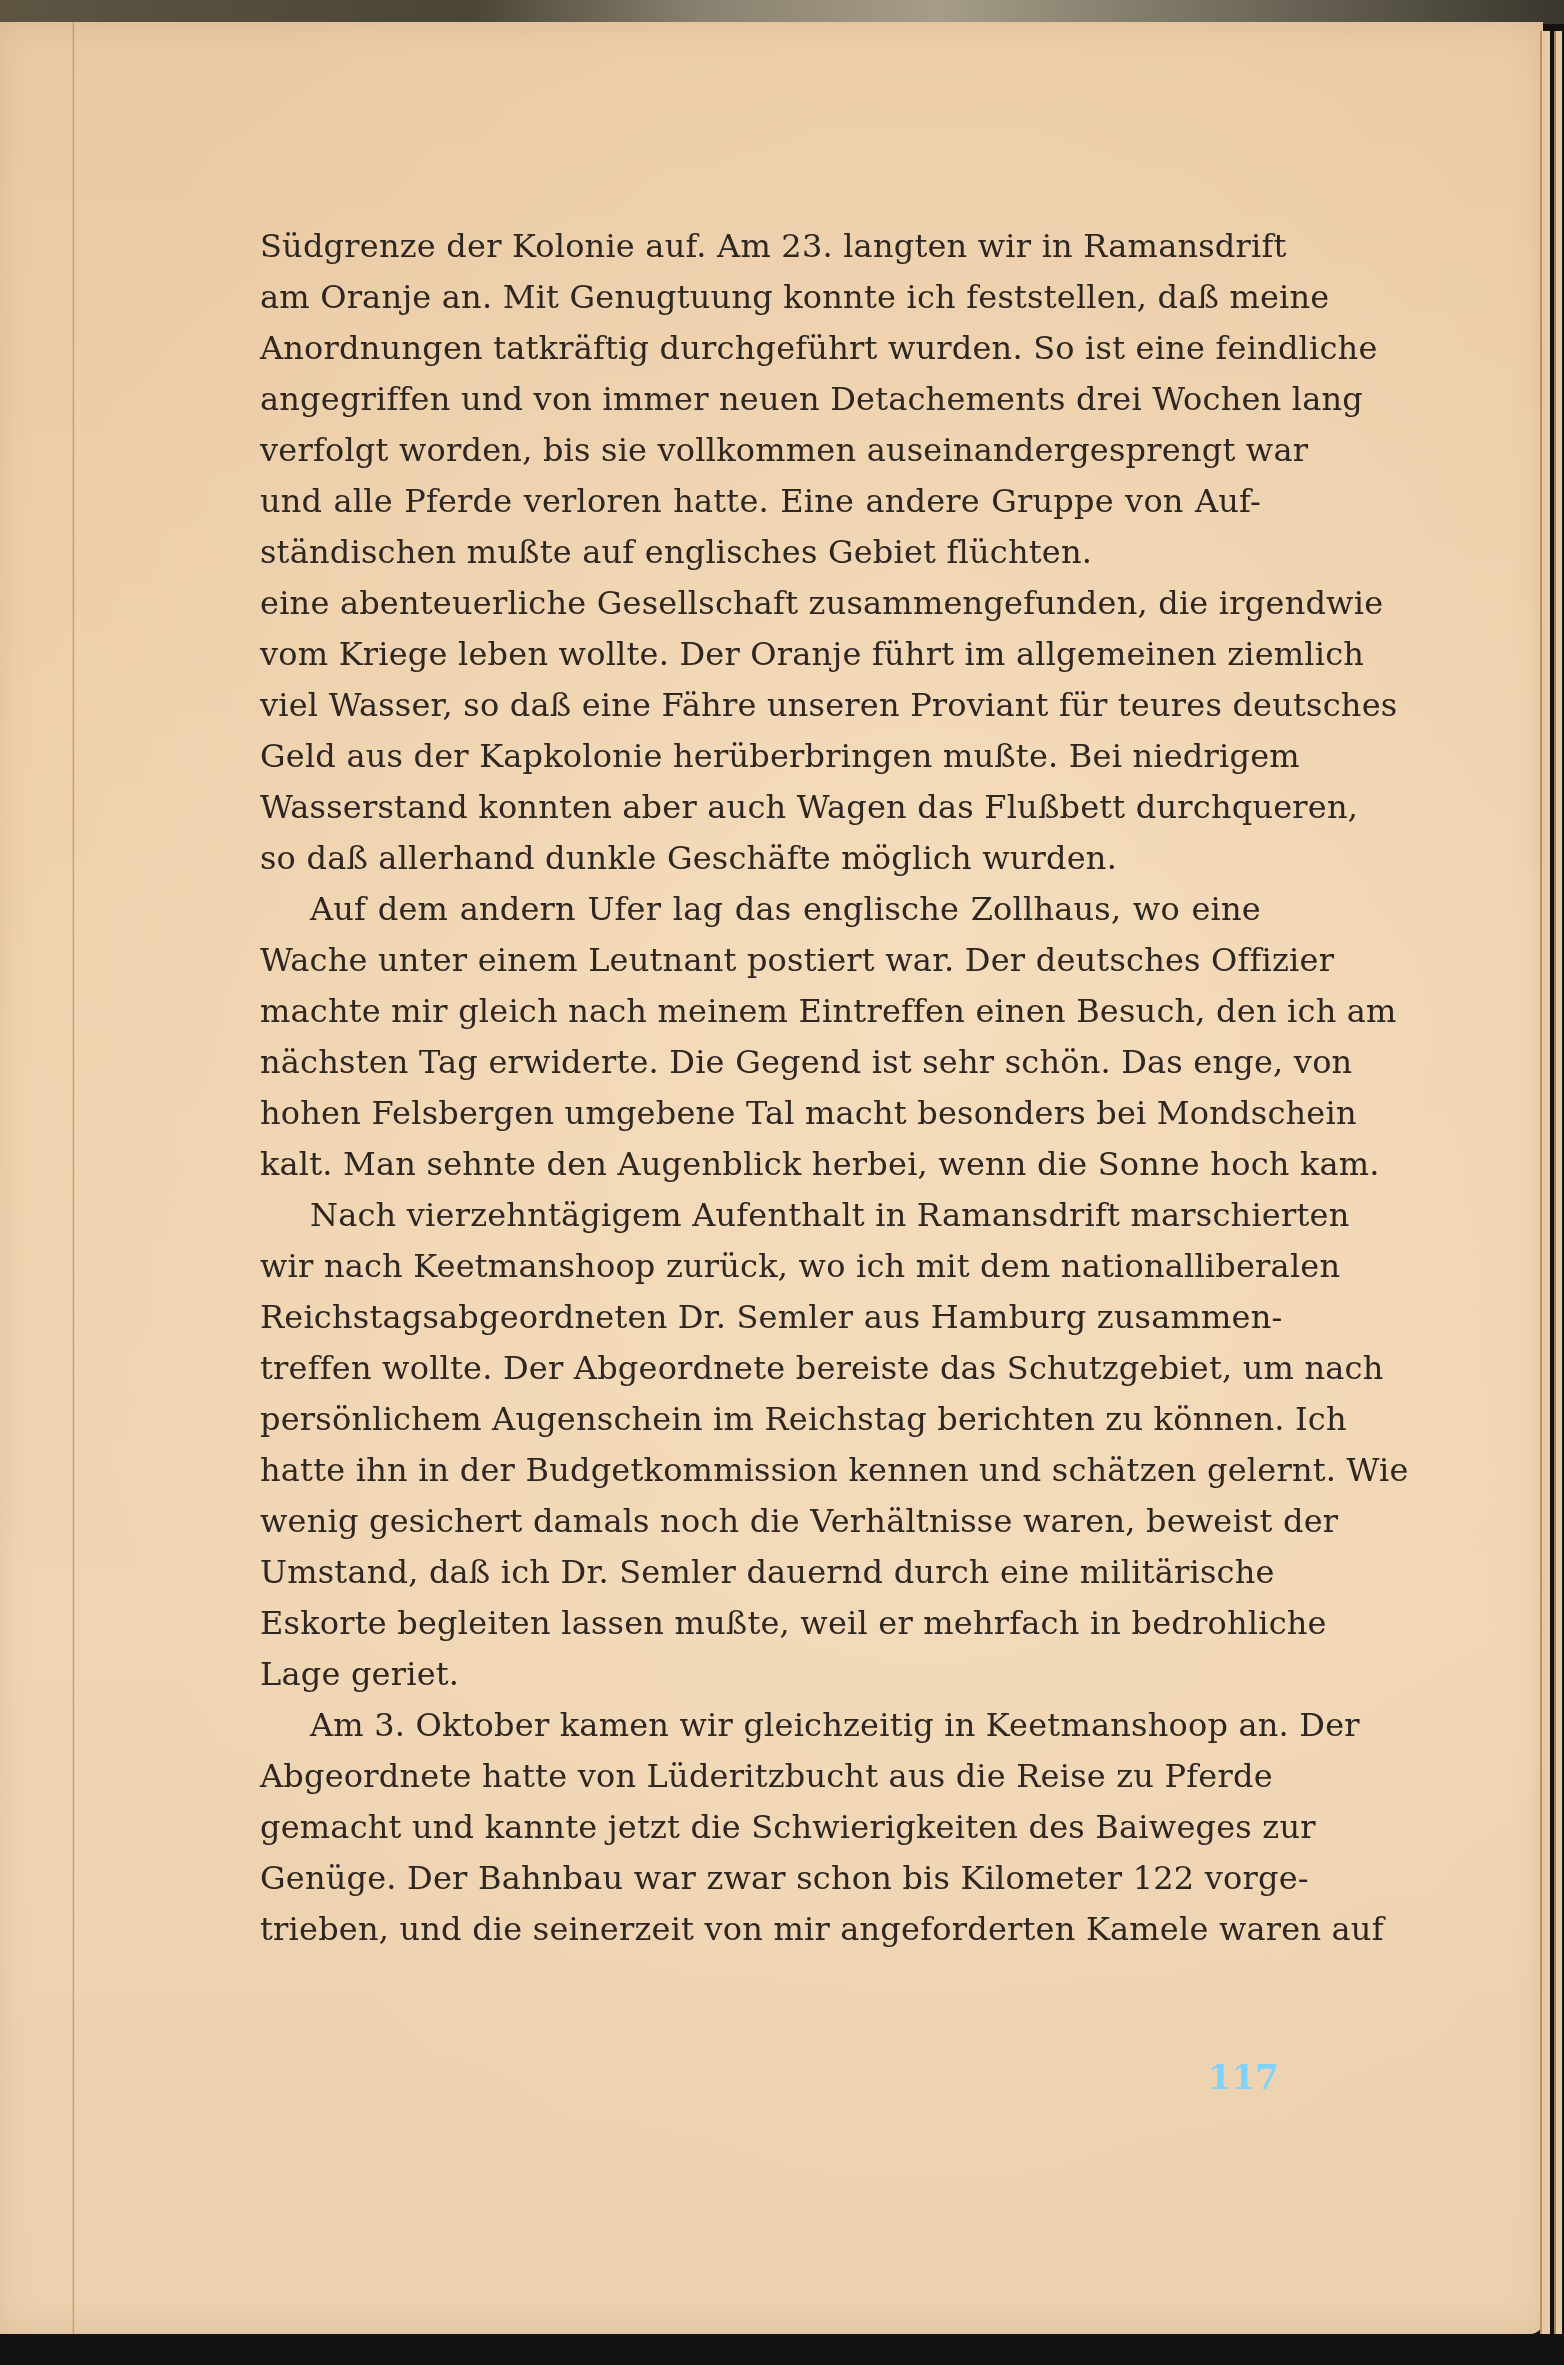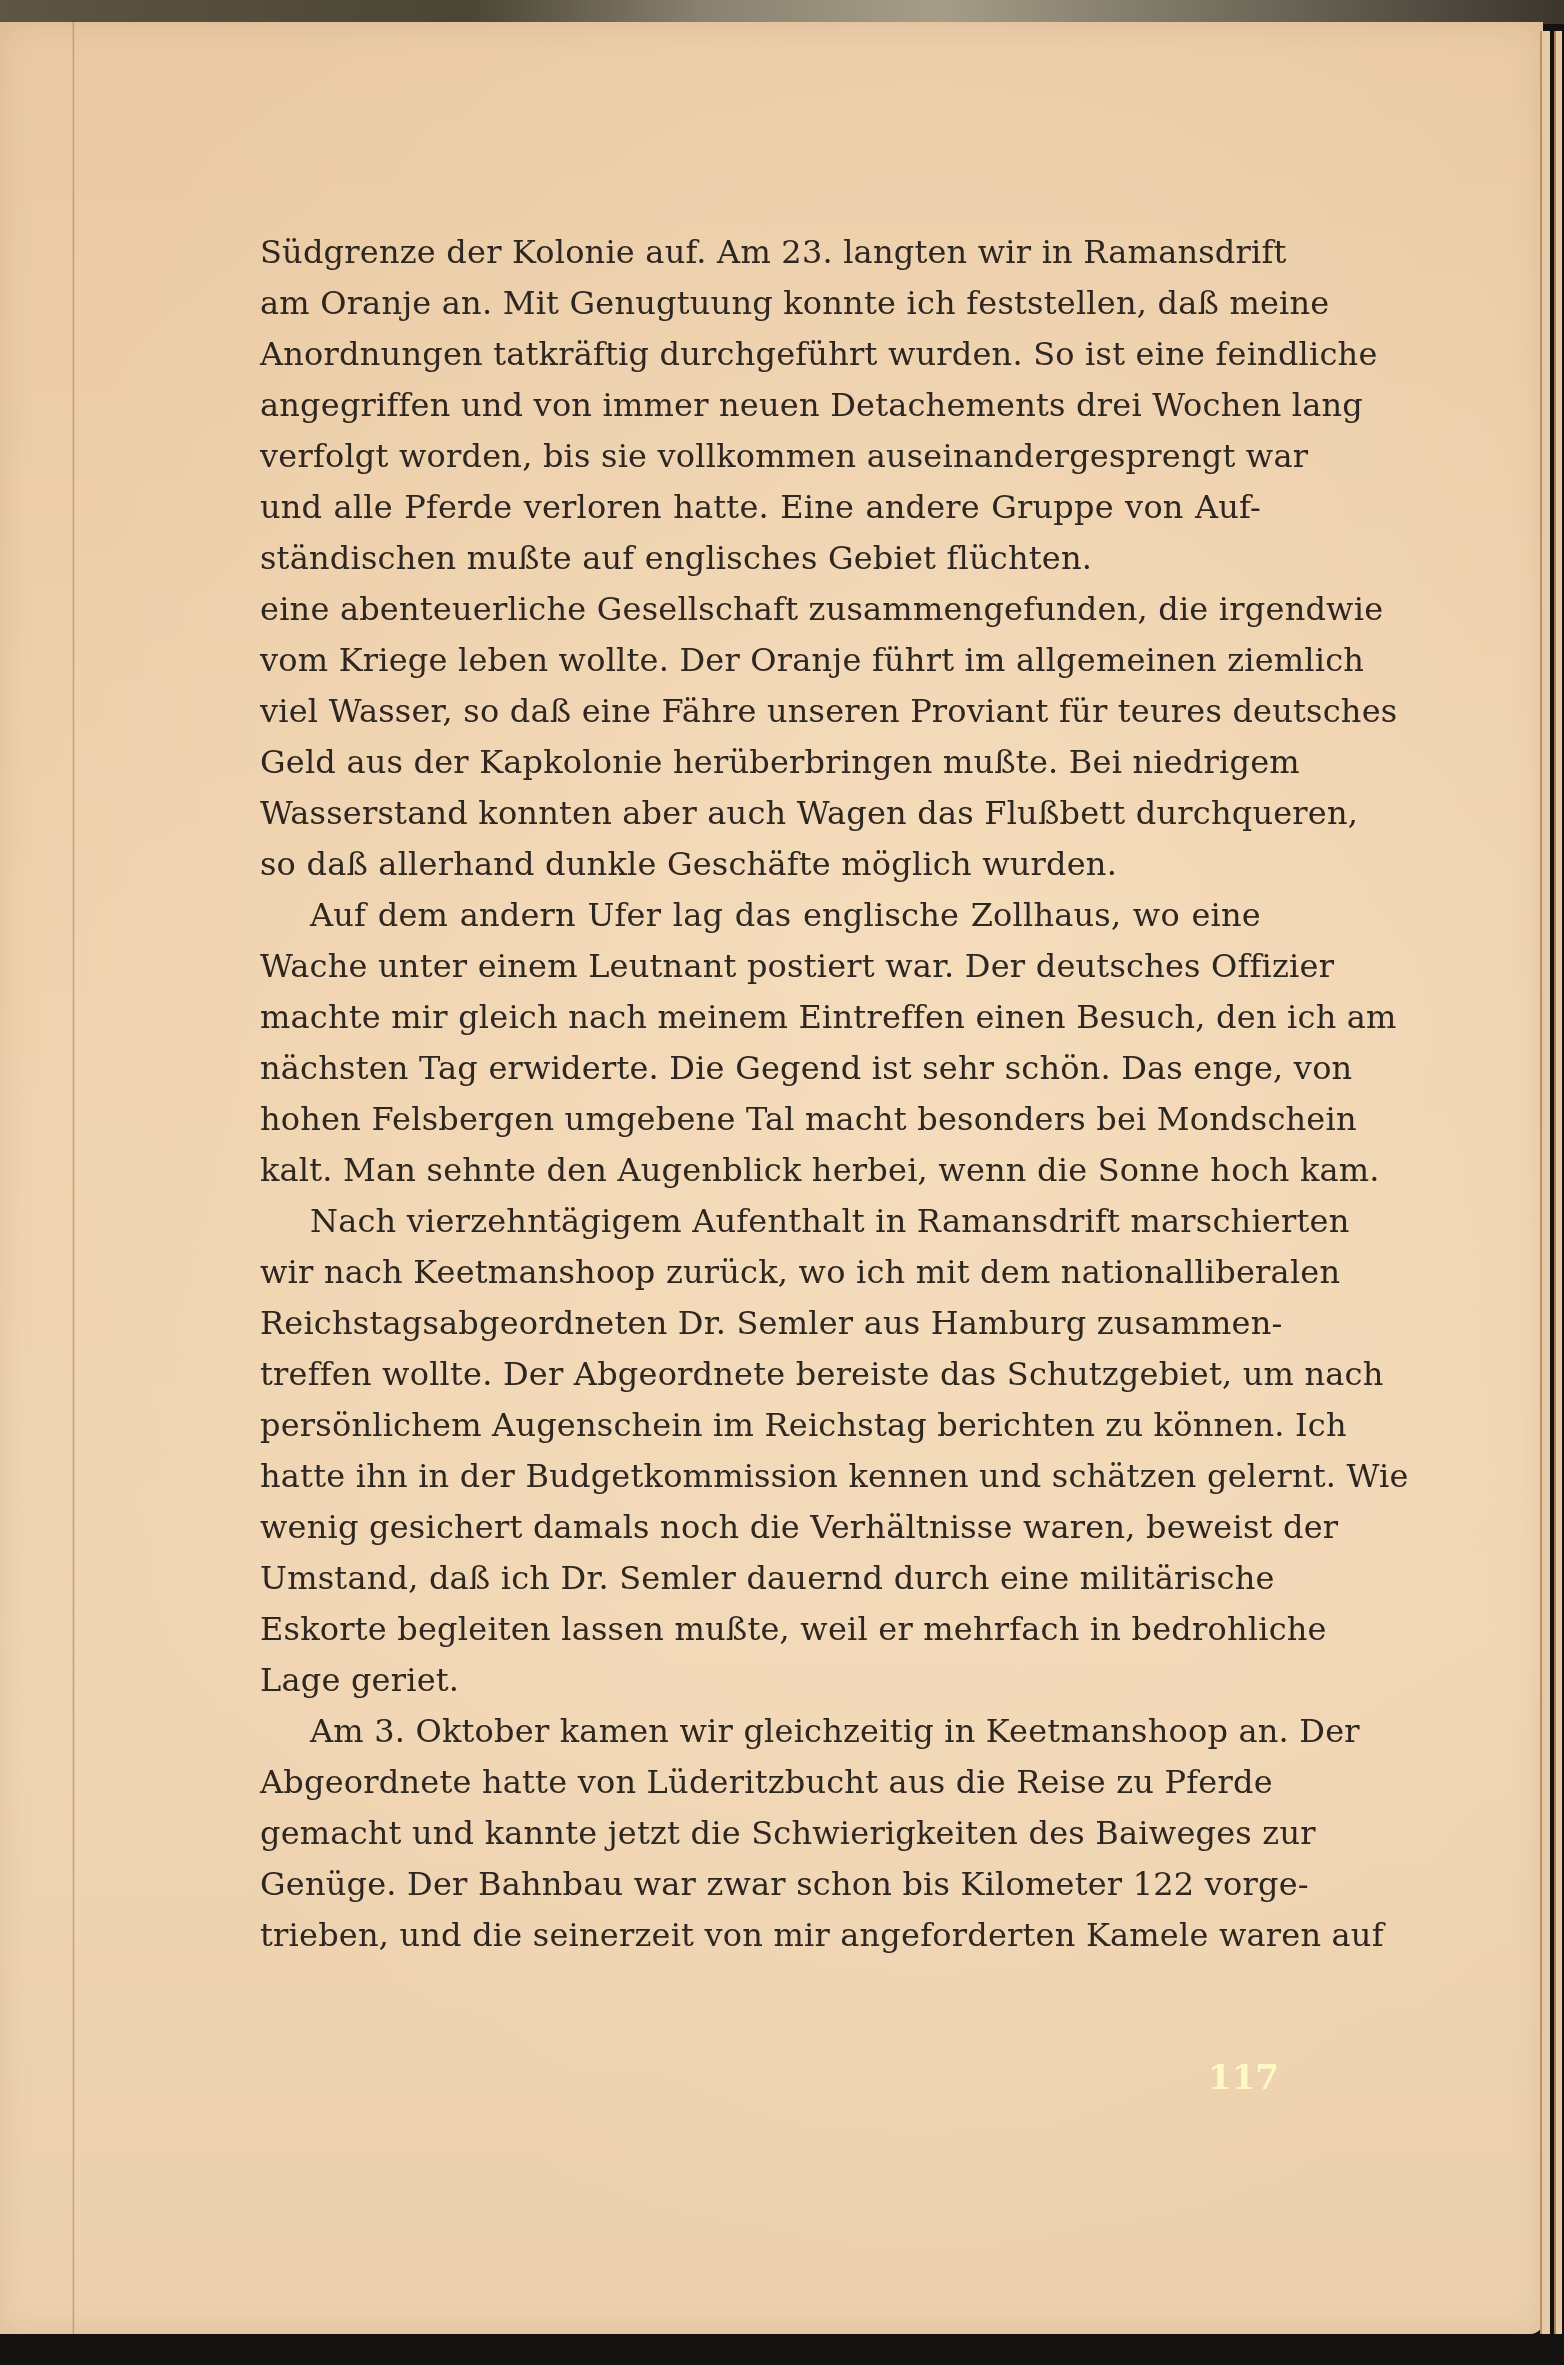--- a/index.html
+++ b/index.html
@@ -52,21 +52,21 @@
     .edge.e2 { left: 1554px; width: 6.3px; border-left-color: #a9825e; }
     .bottom-dark {
       position: absolute;
       left: 0; top: 2334px;
       width: 1565px; height: 31px;
       background: #151311;
     }
     .text-block {
       position: absolute;
       left: 260px;
-      top: 227px;
+      top: 221px;
       width: 1001px;
       color: #2e2620;
       font-family: "DejaVu Serif", serif;
       font-size: 32px;
       line-height: 51px;
       letter-spacing: 0.2px;
     }
     .line {
       display: block;
       text-align: justify;
@@ -80,21 +80,21 @@
     .line.indent {
       padding-left: 50px;
     }
     .page-number {
       position: absolute;
       left: 1208px;
       top: 2057px;
       font-family: "DejaVu Serif", serif;
       font-weight: bold;
       font-size: 34px;
-      color: #fef9c3;
+      color: #7dd3fc;
     }
   </style>
 </head>
 <body>
 
 <div class="top-strip"></div>
 <div class="page"></div>
 <div class="gutter"></div>
 <div class="edge e1"></div>
 <div class="edge e2"></div>

